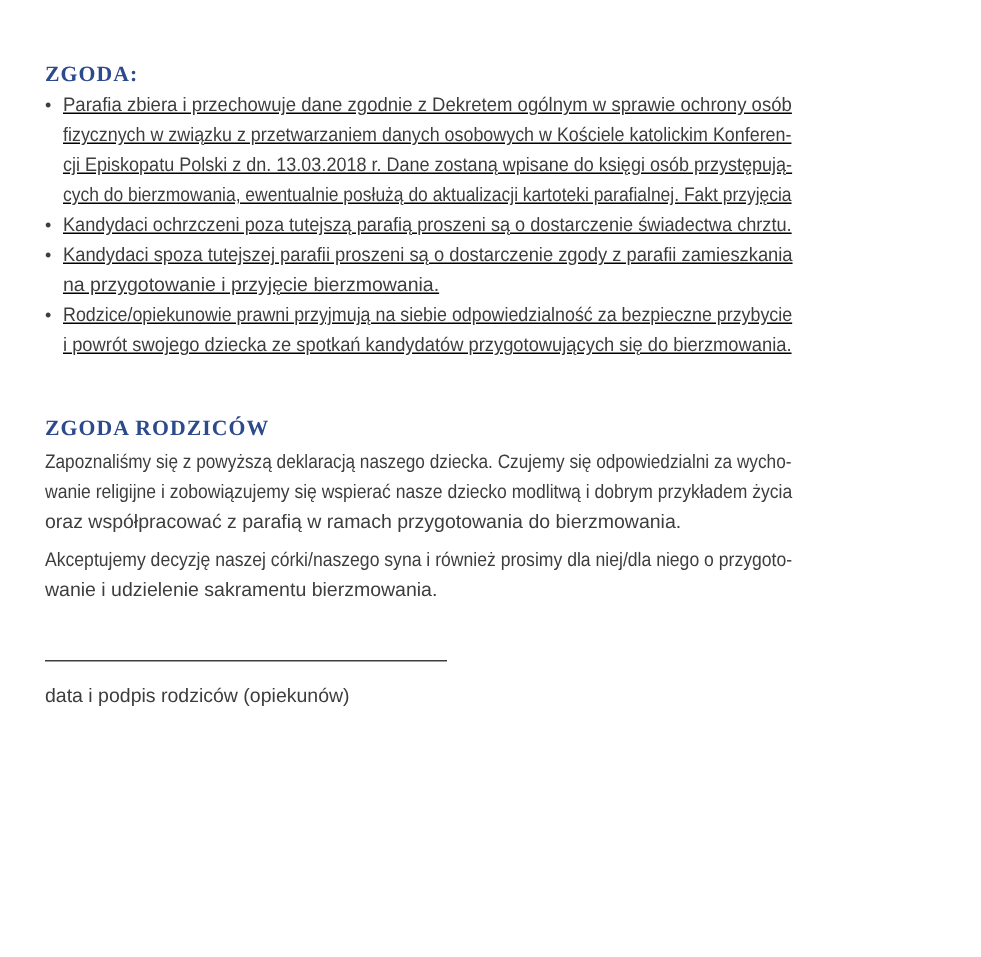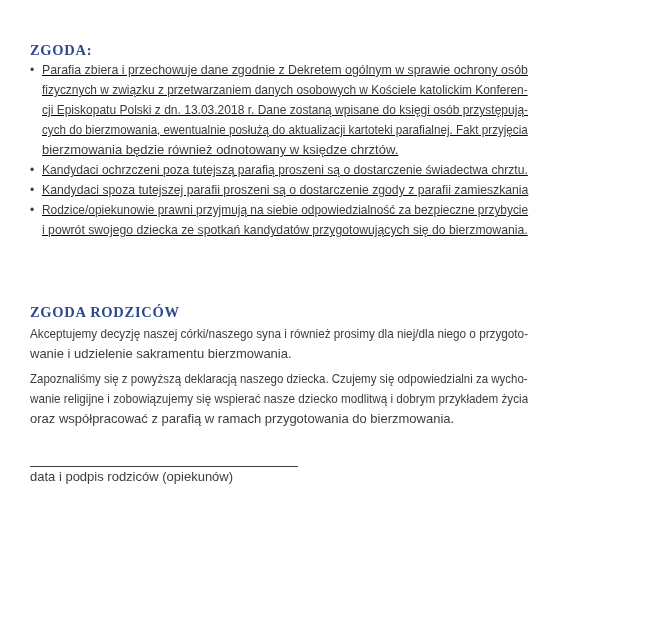--- a/index.html
+++ b/index.html
@@ -37,81 +37,82 @@
   }
   .lines{flex:1;min-width:0;text-decoration:underline;}
   .line{
     display:block;
     font-size:13px;
     line-height:20px;
     color:var(--text);
     white-space:nowrap;
     transform-origin:0 50%;
   }
-  .consent-heading{margin-top:62px;}
+  .consent-heading{margin-top:36px;}
   .para{margin-top:2px;}
   .para + .para{margin-top:5px;}
   .sig-rule{
     margin-top:37px;
     width:268px;height:0;
     border-top:1.5px solid var(--rule);
   }
   .sig-caption{
+    margin-top:13px;
     font-size:13px;line-height:20px;
     color:var(--text);
   }
 </style>
 </head>
 <body>
 
 <div class="page">
 
   <h2 class="sec-heading">ZGODA:</h2>
 
   <ul class="notes-list">
     <li class="bullet">
       <span class="marker">•</span>
       <span class="lines">
         <span class="line" style="transform: scaleX(0.951076);">Parafia zbiera i przechowuje dane zgodnie z Dekretem ogólnym w sprawie ochrony osób</span>
         <span class="line" style="transform: scaleX(0.916981);">fizycznych w związku z przetwarzaniem danych osobowych w Kościele katolickim Konferen-</span>
         <span class="line" style="transform: scaleX(0.923954);">cji Episkopatu Polski z dn. 13.03.2018 r. Dane zostaną wpisane do księgi osób przystępują-</span>
         <span class="line" style="transform: scaleX(0.895028);">cych do bierzmowania, ewentualnie posłużą do aktualizacji kartoteki parafialnej. Fakt przyjęcia</span>
-        <span class="line">bierzmowania będzie również odnotowany w księdze chrztów.</span>
       </span>
     </li>
     <li class="bullet">
       <span class="marker">•</span>
       <span class="lines">
         <span class="line" style="transform: scaleX(0.931034);">Kandydaci ochrzczeni poza tutejszą parafią proszeni są o dostarczenie świadectwa chrztu.</span>
       </span>
     </li>
     <li class="bullet">
       <span class="marker">•</span>
       <span class="lines">
         <span class="line" style="transform: scaleX(0.940039);">Kandydaci spoza tutejszej parafii proszeni są o dostarczenie zgody z parafii zamieszkania</span>
+        <span class="line">na przygotowanie i przyjęcie bierzmowania.</span>
       </span>
     </li>
     <li class="bullet">
       <span class="marker">•</span>
       <span class="lines">
         <span class="line" style="transform: scaleX(0.915254);">Rodzice/opiekunowie prawni przyjmują na siebie odpowiedzialność za bezpieczne przybycie</span>
         <span class="line" style="transform: scaleX(0.940039);">i powrót swojego dziecka ze spotkań kandydatów przygotowujących się do bierzmowania.</span>
       </span>
     </li>
   </ul>
 
   <h2 class="sec-heading consent-heading">ZGODA RODZICÓW</h2>
 
   <div class="para">
-    <span class="line" style="transform: scaleX(0.902174);">Akceptujemy decyzję naszej córki/naszego syna i również prosimy dla niej/dla niego o przygoto-</span>
-    <span class="line">wanie i udzielenie sakramentu bierzmowania.</span>
+    <span class="line" style="transform: scaleX(0.882979);">Zapoznaliśmy się z powyższą deklaracją naszego dziecka. Czujemy się odpowiedzialni za wycho-</span>
+    <span class="line" style="transform: scaleX(0.898917);">wanie religijne i zobowiązujemy się wspierać nasze dziecko modlitwą i dobrym przykładem życia</span>
+    <span class="line">oraz współpracować z parafią w ramach przygotowania do bierzmowania.</span>
   </div>
 
   <div class="para">
-    <span class="line" style="transform: scaleX(0.882979);">Zapoznaliśmy się z powyższą deklaracją naszego dziecka. Czujemy się odpowiedzialni za wycho-</span>
-    <span class="line" style="transform: scaleX(0.898917);">wanie religijne i zobowiązujemy się wspierać nasze dziecko modlitwą i dobrym przykładem życia</span>
-    <span class="line">oraz współpracować z parafią w ramach przygotowania do bierzmowania.</span>
+    <span class="line" style="transform: scaleX(0.902174);">Akceptujemy decyzję naszej córki/naszego syna i również prosimy dla niej/dla niego o przygoto-</span>
+    <span class="line">wanie i udzielenie sakramentu bierzmowania.</span>
   </div>
 
   <div class="sig-rule"></div>
   <div class="sig-caption">data i podpis rodziców (opiekunów)</div>
 
 </div>
 
 </body></html>

